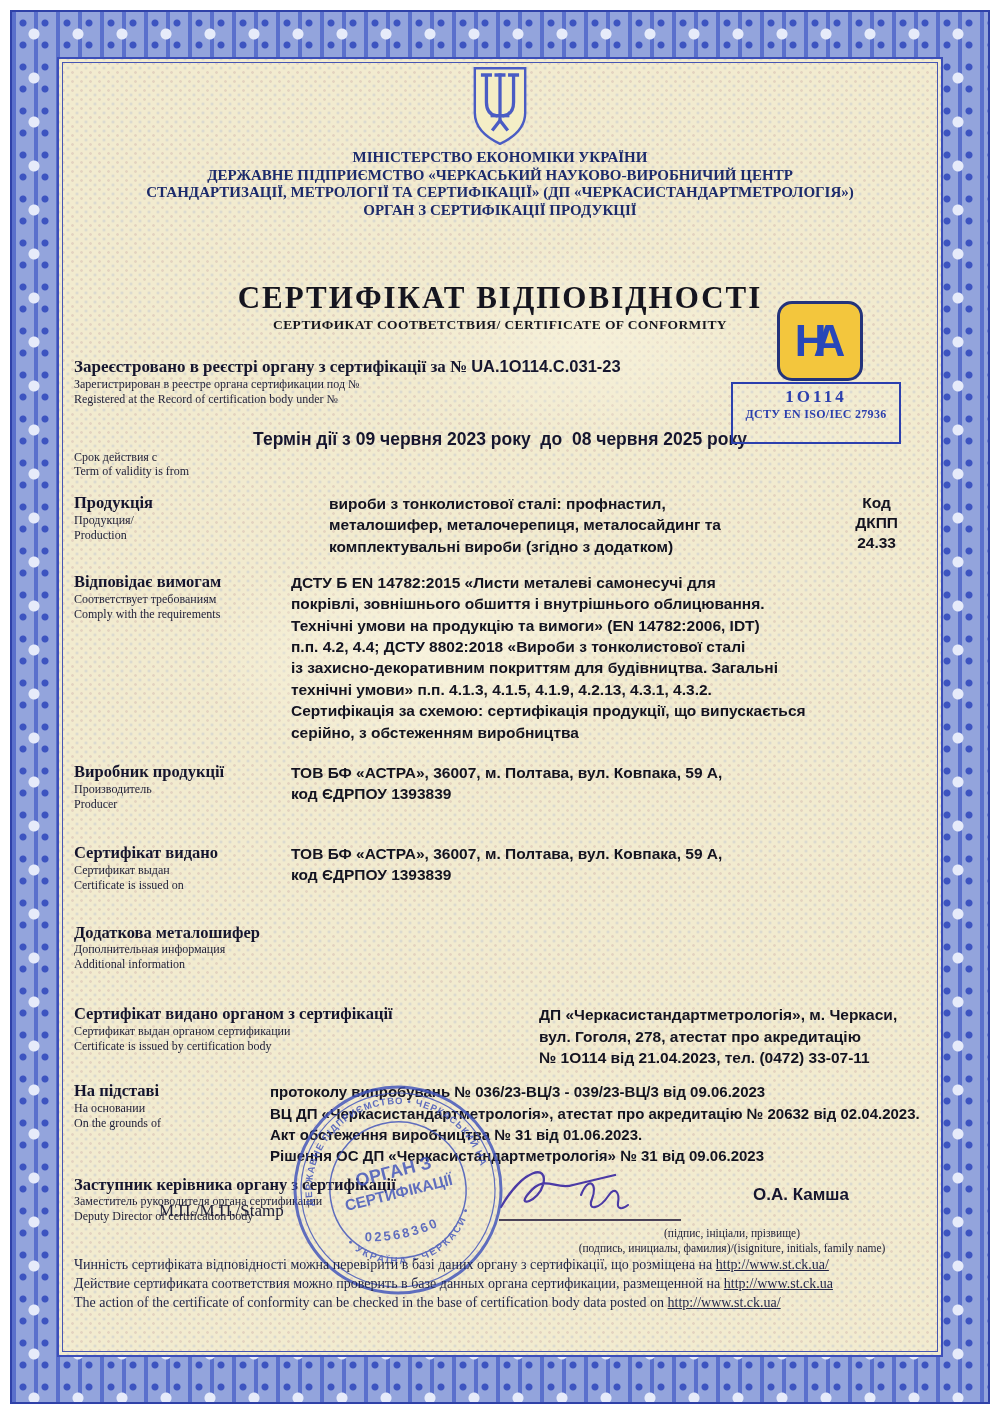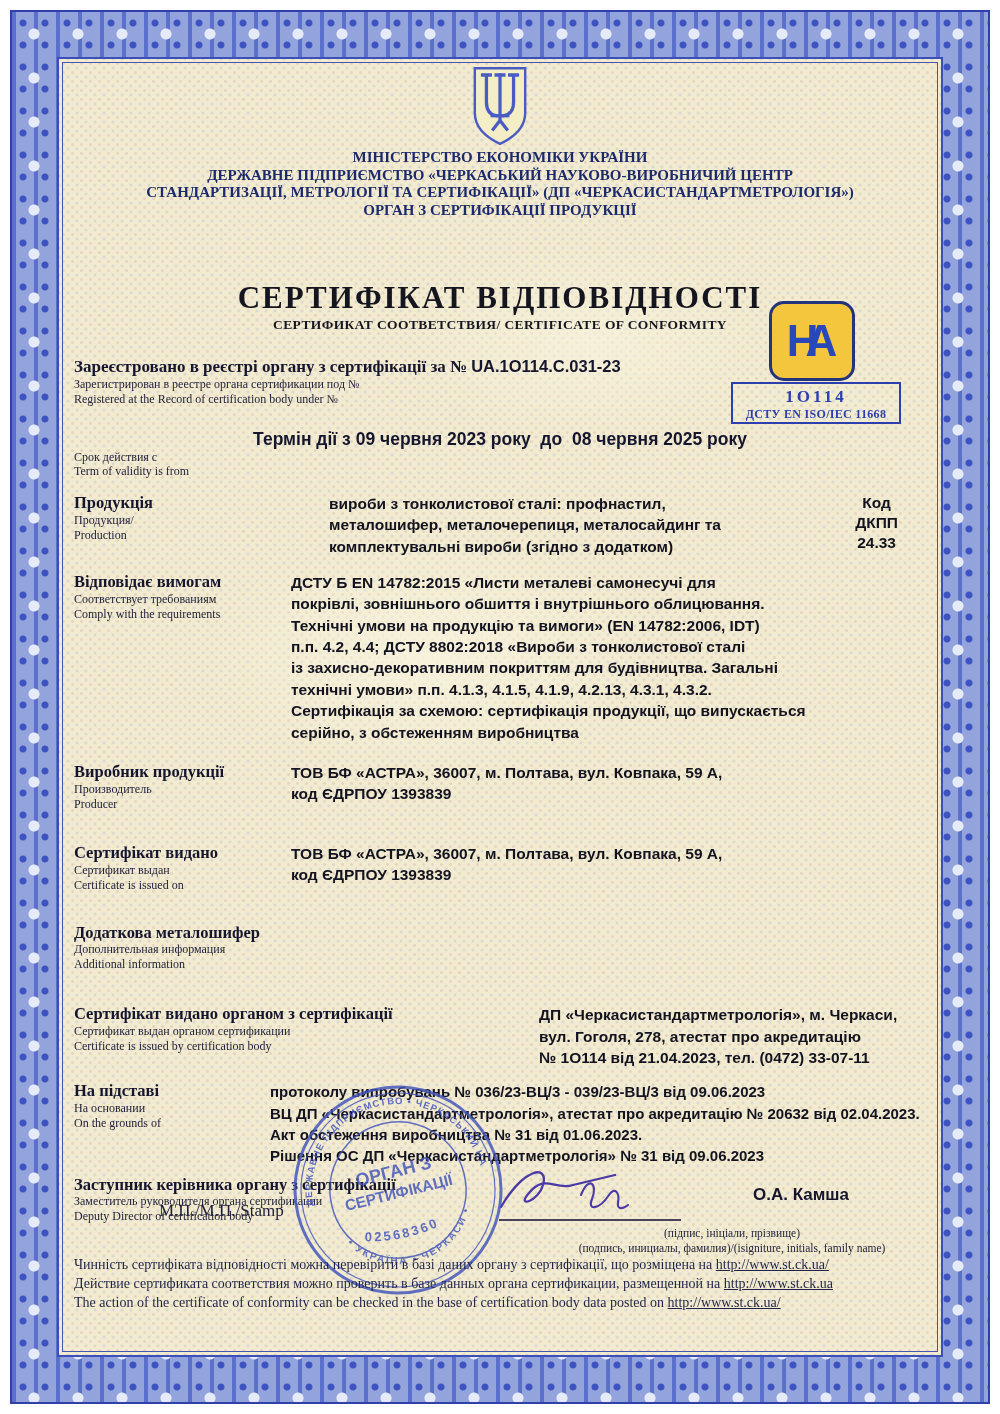--- a/index.html
+++ b/index.html
@@ -64,26 +64,26 @@
     color:#131320;line-height:1.3;white-space:pre-line;}
   .sec-requirements{margin-top:15px;}
   .sec-producer{margin-top:19px;}
   .sec-issued-to{margin-top:31px;}
   .sec-additional{margin-top:30px;}
   .sec-issued-by{margin-top:32px;grid-template-columns:465px 1fr;}
   .sec-issued-by .content{font-size:15.5px;}
   .sec-grounds{margin-top:13px;grid-template-columns:196px 1fr;}
   .sec-grounds .content{font-size:15px;line-height:1.42;}
 
-  .badge{position:absolute;right:86px;top:242px;width:80px;height:74px;border-radius:15px;
+  .badge{position:absolute;right:78px;top:242px;width:80px;height:74px;border-radius:15px;
     background:#f3c63d;border:3px solid #23337c;display:flex;align-items:center;justify-content:center;}
   .badge-monogram{font-family:"Liberation Sans",sans-serif;font-weight:bold;font-size:44px;
     color:#2847b8;letter-spacing:-13px;padding-right:13px;line-height:1;}
   .code-box{position:absolute;right:40px;top:323px;width:162px;border:2px solid #2b3fae;
-    text-align:center;color:#2b3fae;padding:3px 2px 0;background:rgba(255,255,255,0.05);}
+    text-align:center;color:#2b3fae;padding:3px 2px 20px;background:rgba(255,255,255,0.05);}
   .code-box .cb-num{font-weight:bold;font-size:17px;letter-spacing:3px;line-height:1.15;}
   .code-box .cb-std{font-weight:bold;font-size:12px;letter-spacing:0.3px;}
 
   .sig-row{margin-top:8px;display:flex;align-items:flex-start;}
   .sig-role{width:425px;}
   .sig-line{width:182px;height:42px;border-bottom:2px solid #4a4258;position:relative;margin-top:2px;}
   .sig-line svg{position:absolute;left:-6px;top:-14px;}
   .sig-name{margin-left:72px;margin-top:10px;font-family:"Liberation Sans",sans-serif;
     font-weight:bold;font-size:17px;color:#15152e;white-space:nowrap;}
   .sig-notes{margin-left:448px;width:420px;text-align:center;font-size:11.5px;
@@ -126,21 +126,21 @@
       <div class="titleblock">
         <div class="title-main">СЕРТИФІКАТ ВІДПОВІДНОСТІ</div>
         <div class="title-sub">СЕРТИФИКАТ СООТВЕТСТВИЯ/ CERTIFICATE OF CONFORMITY</div>
       </div>
 
       <div class="badge">
         <span class="badge-monogram">НА</span>
       </div>
       <div class="code-box">
         <div class="cb-num">1О114</div>
-        <div class="cb-std">ДСТУ EN ISO/IEC 11668</div>
+        <div class="cb-std">ДСТУ EN ISO/IEC 27936</div>
       </div>
 
       <div class="registration">
         <div>
           <span class="reg-main">Зареєстровано в реєстрі органу з сертифікації за №</span>
           <span class="reg-num">UA.1О114.С.031-23</span>
         </div>
         <div class="sub">Зарегистрирован в реестре органа сертификации под №</div>
         <div class="sub">Registered at the Record of certification body under №</div>
       </div>

